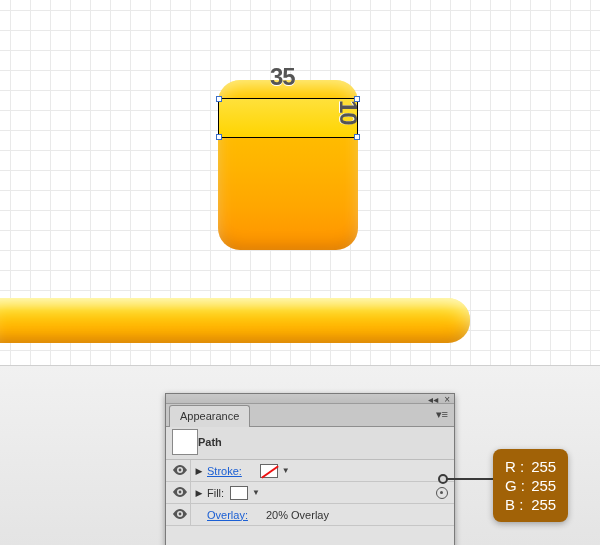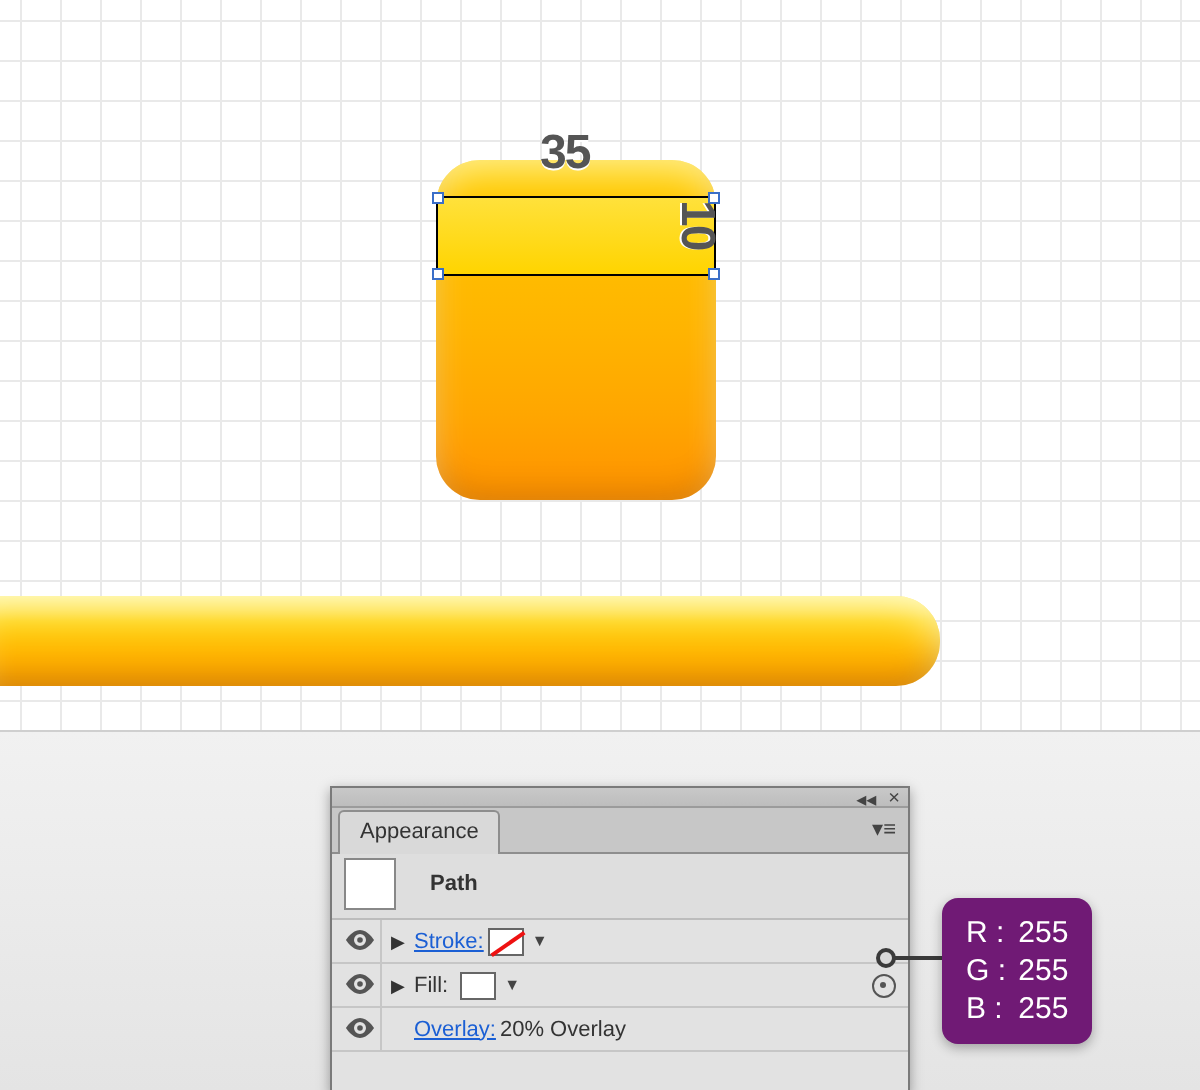--- a/index.html
+++ b/index.html
@@ -145,21 +145,21 @@
     top: 1px;
   }
   .panel-menu {
     position: absolute; right: 6px; top: 4px;
     font-size: 11px; color: #444;
   }
 
   
   .path-row {
     display: flex; align-items: center;
-    gap: 17px;
+    gap: 0;
     padding: 2px 20px 4px 6px;
     border-bottom: 1px solid #bcbcbc;
     background: #dedede;
   }
   .thumb {
     width: 26px; height: 26px;
     border: 1px solid #888;
     background: #fff;
     box-shadow: inset 0 0 0 2px #fff;
   }
@@ -181,21 +181,21 @@
     height: 100%; line-height: 22px;
   }
   .disclose {
     width: 16px; text-align: center;
     font-size: 9px; color: #333;
   }
   .attr-link {
     color: #1b5fd4;
     text-decoration: underline;
     font-size: 11px;
-    margin-right: 2px;
+    margin-right: 18px;
   }
   .attr-text {
     font-size: 11px;
     color: #333;
     margin-right: 6px;
   }
   .swatch {
     width: 18px; height: 14px;
     border: 1px solid #666;
     background: #fff;
@@ -248,23 +248,23 @@
   .callout-dot {
     position: absolute;
     left: 438px; top: 474px;
     width: 10px; height: 10px;
     border: 2px solid #3a3a3a;
     border-radius: 50%;
     background: #d9d9d9;
   }
   .rgb-box {
     position: absolute;
-    left: 471px;
+    left: 493px;
     top: 449px;
-    background: #701a75;
+    background: #a16207;
     color: #fff;
     border-radius: 8px;
     padding: 8px 12px;
     font-family: "Segoe UI", Tahoma, sans-serif;
     font-size: 15px;
     line-height: 19px;
     box-shadow: 0 2px 6px rgba(0,0,0,.3);
   }
   .rgb-box div { white-space: nowrap; }
   .rgb-box .lab { display:inline-block; width: 22px; }

